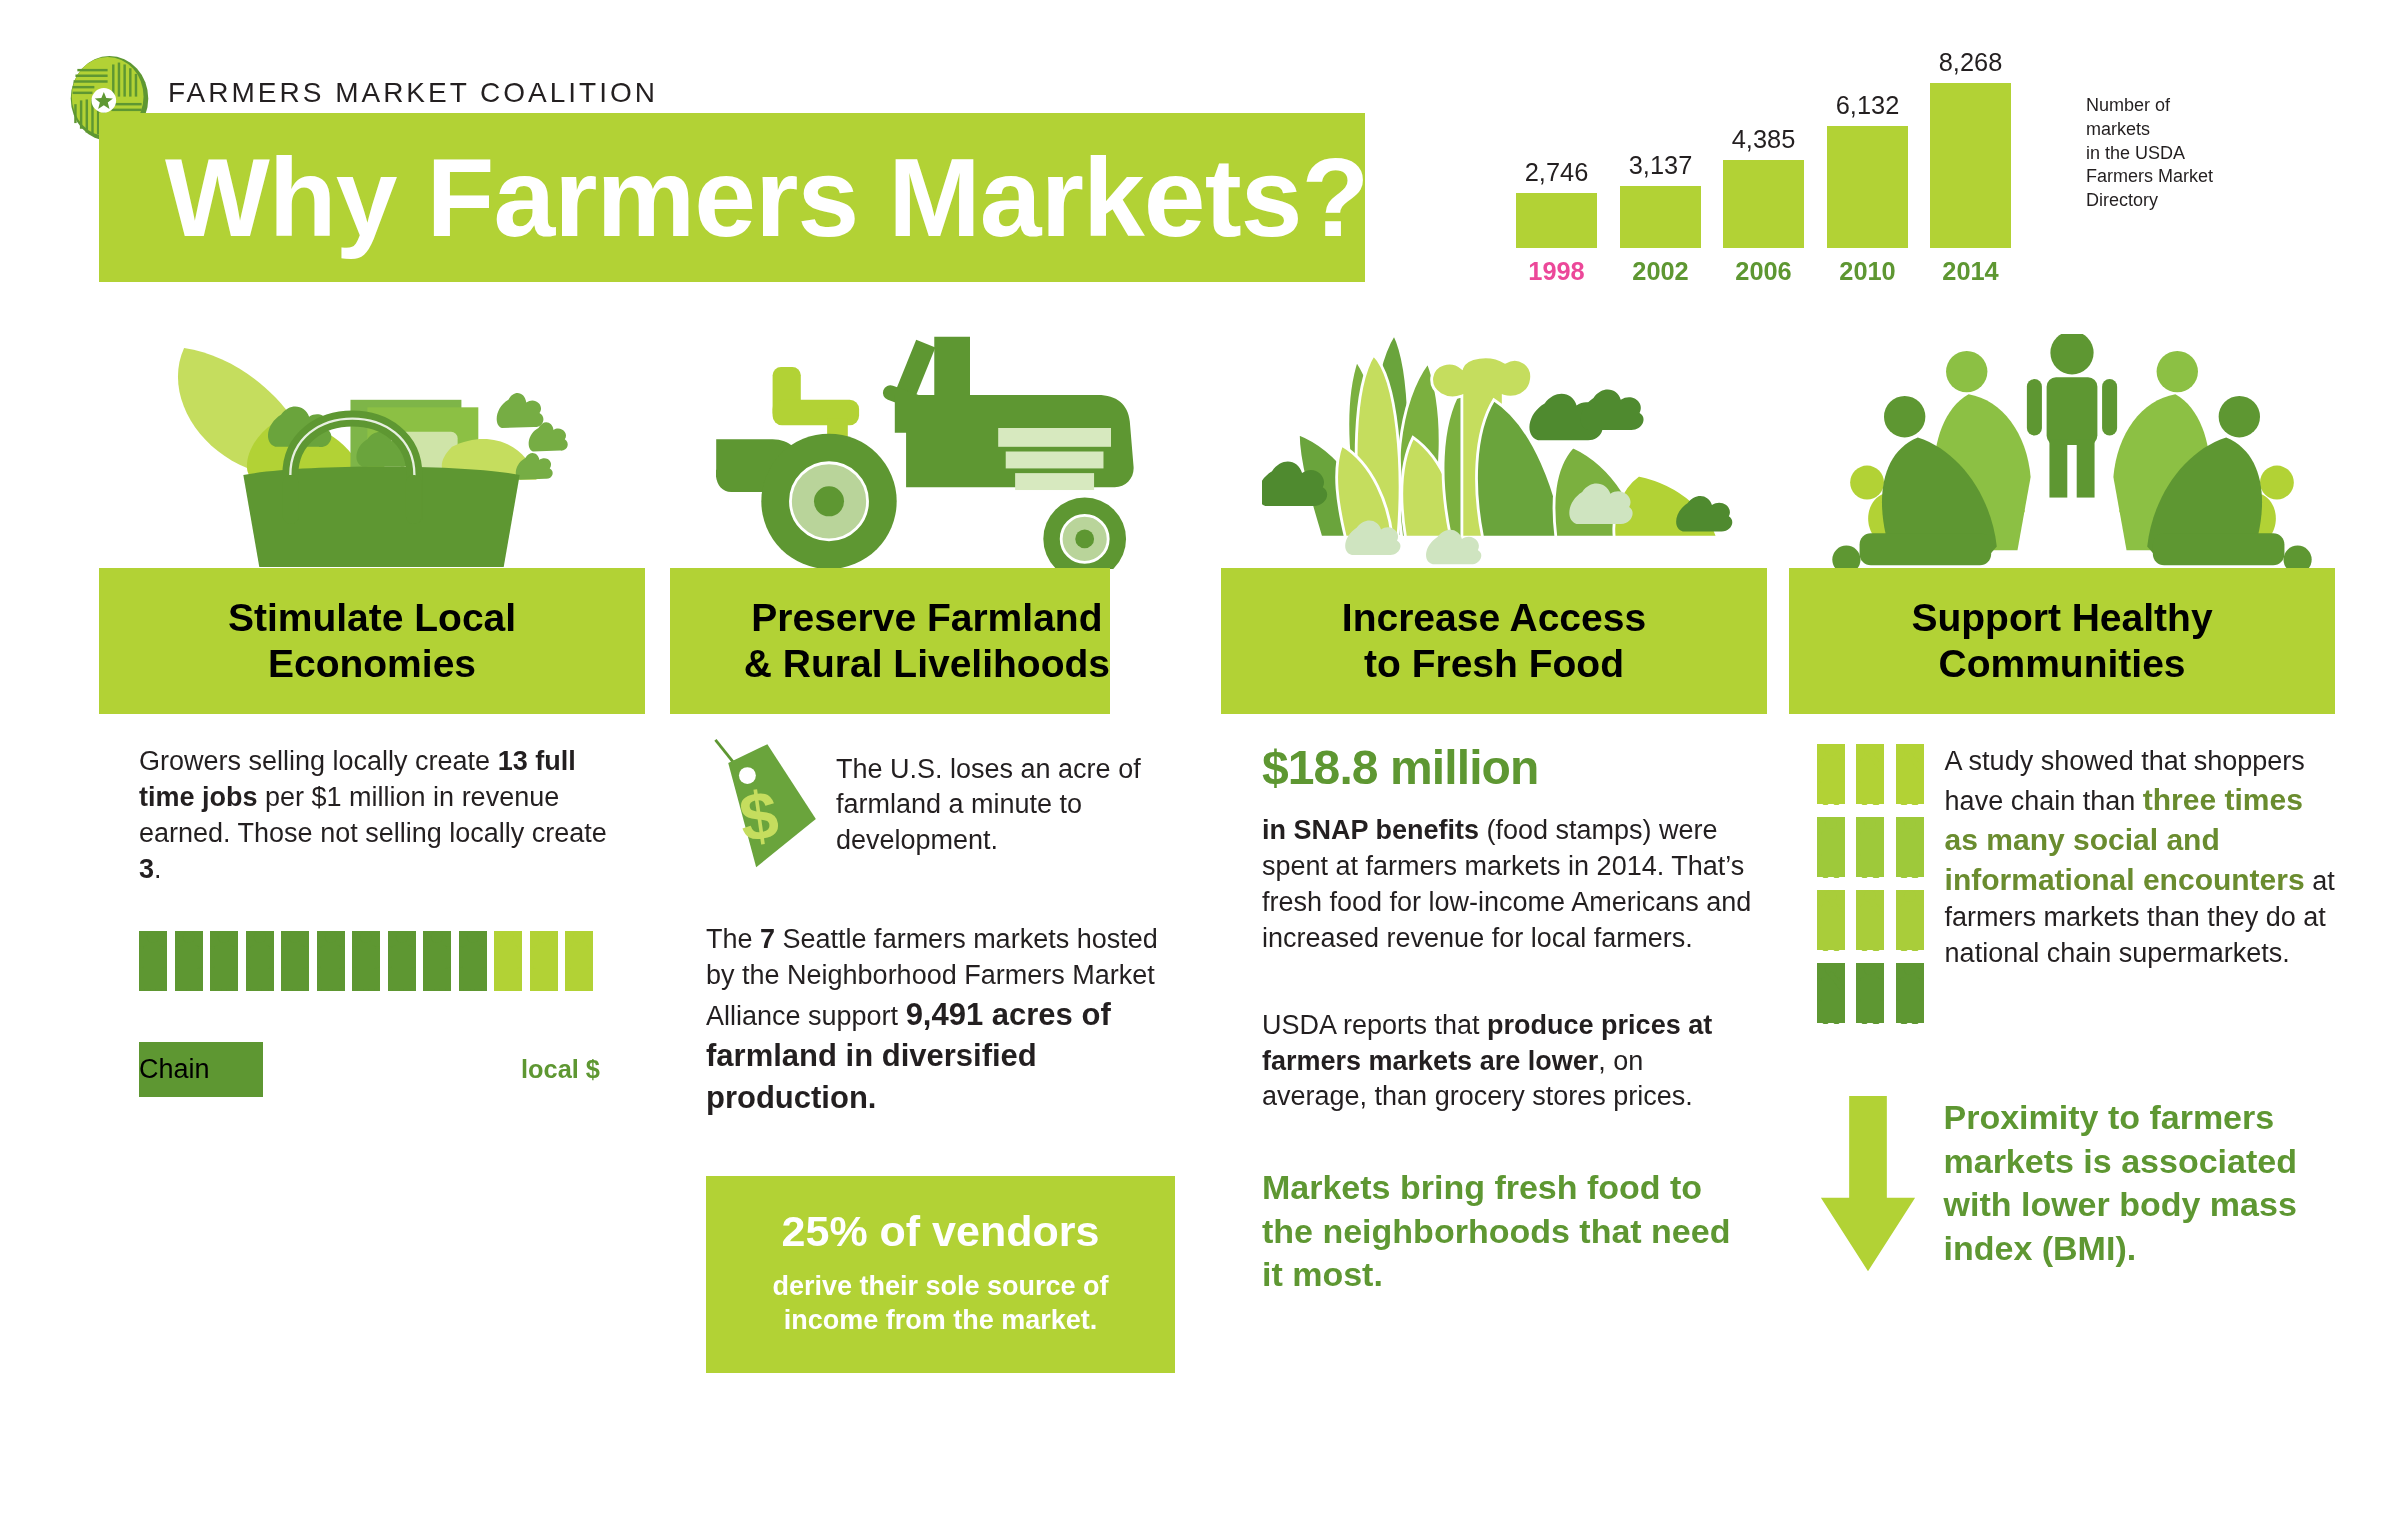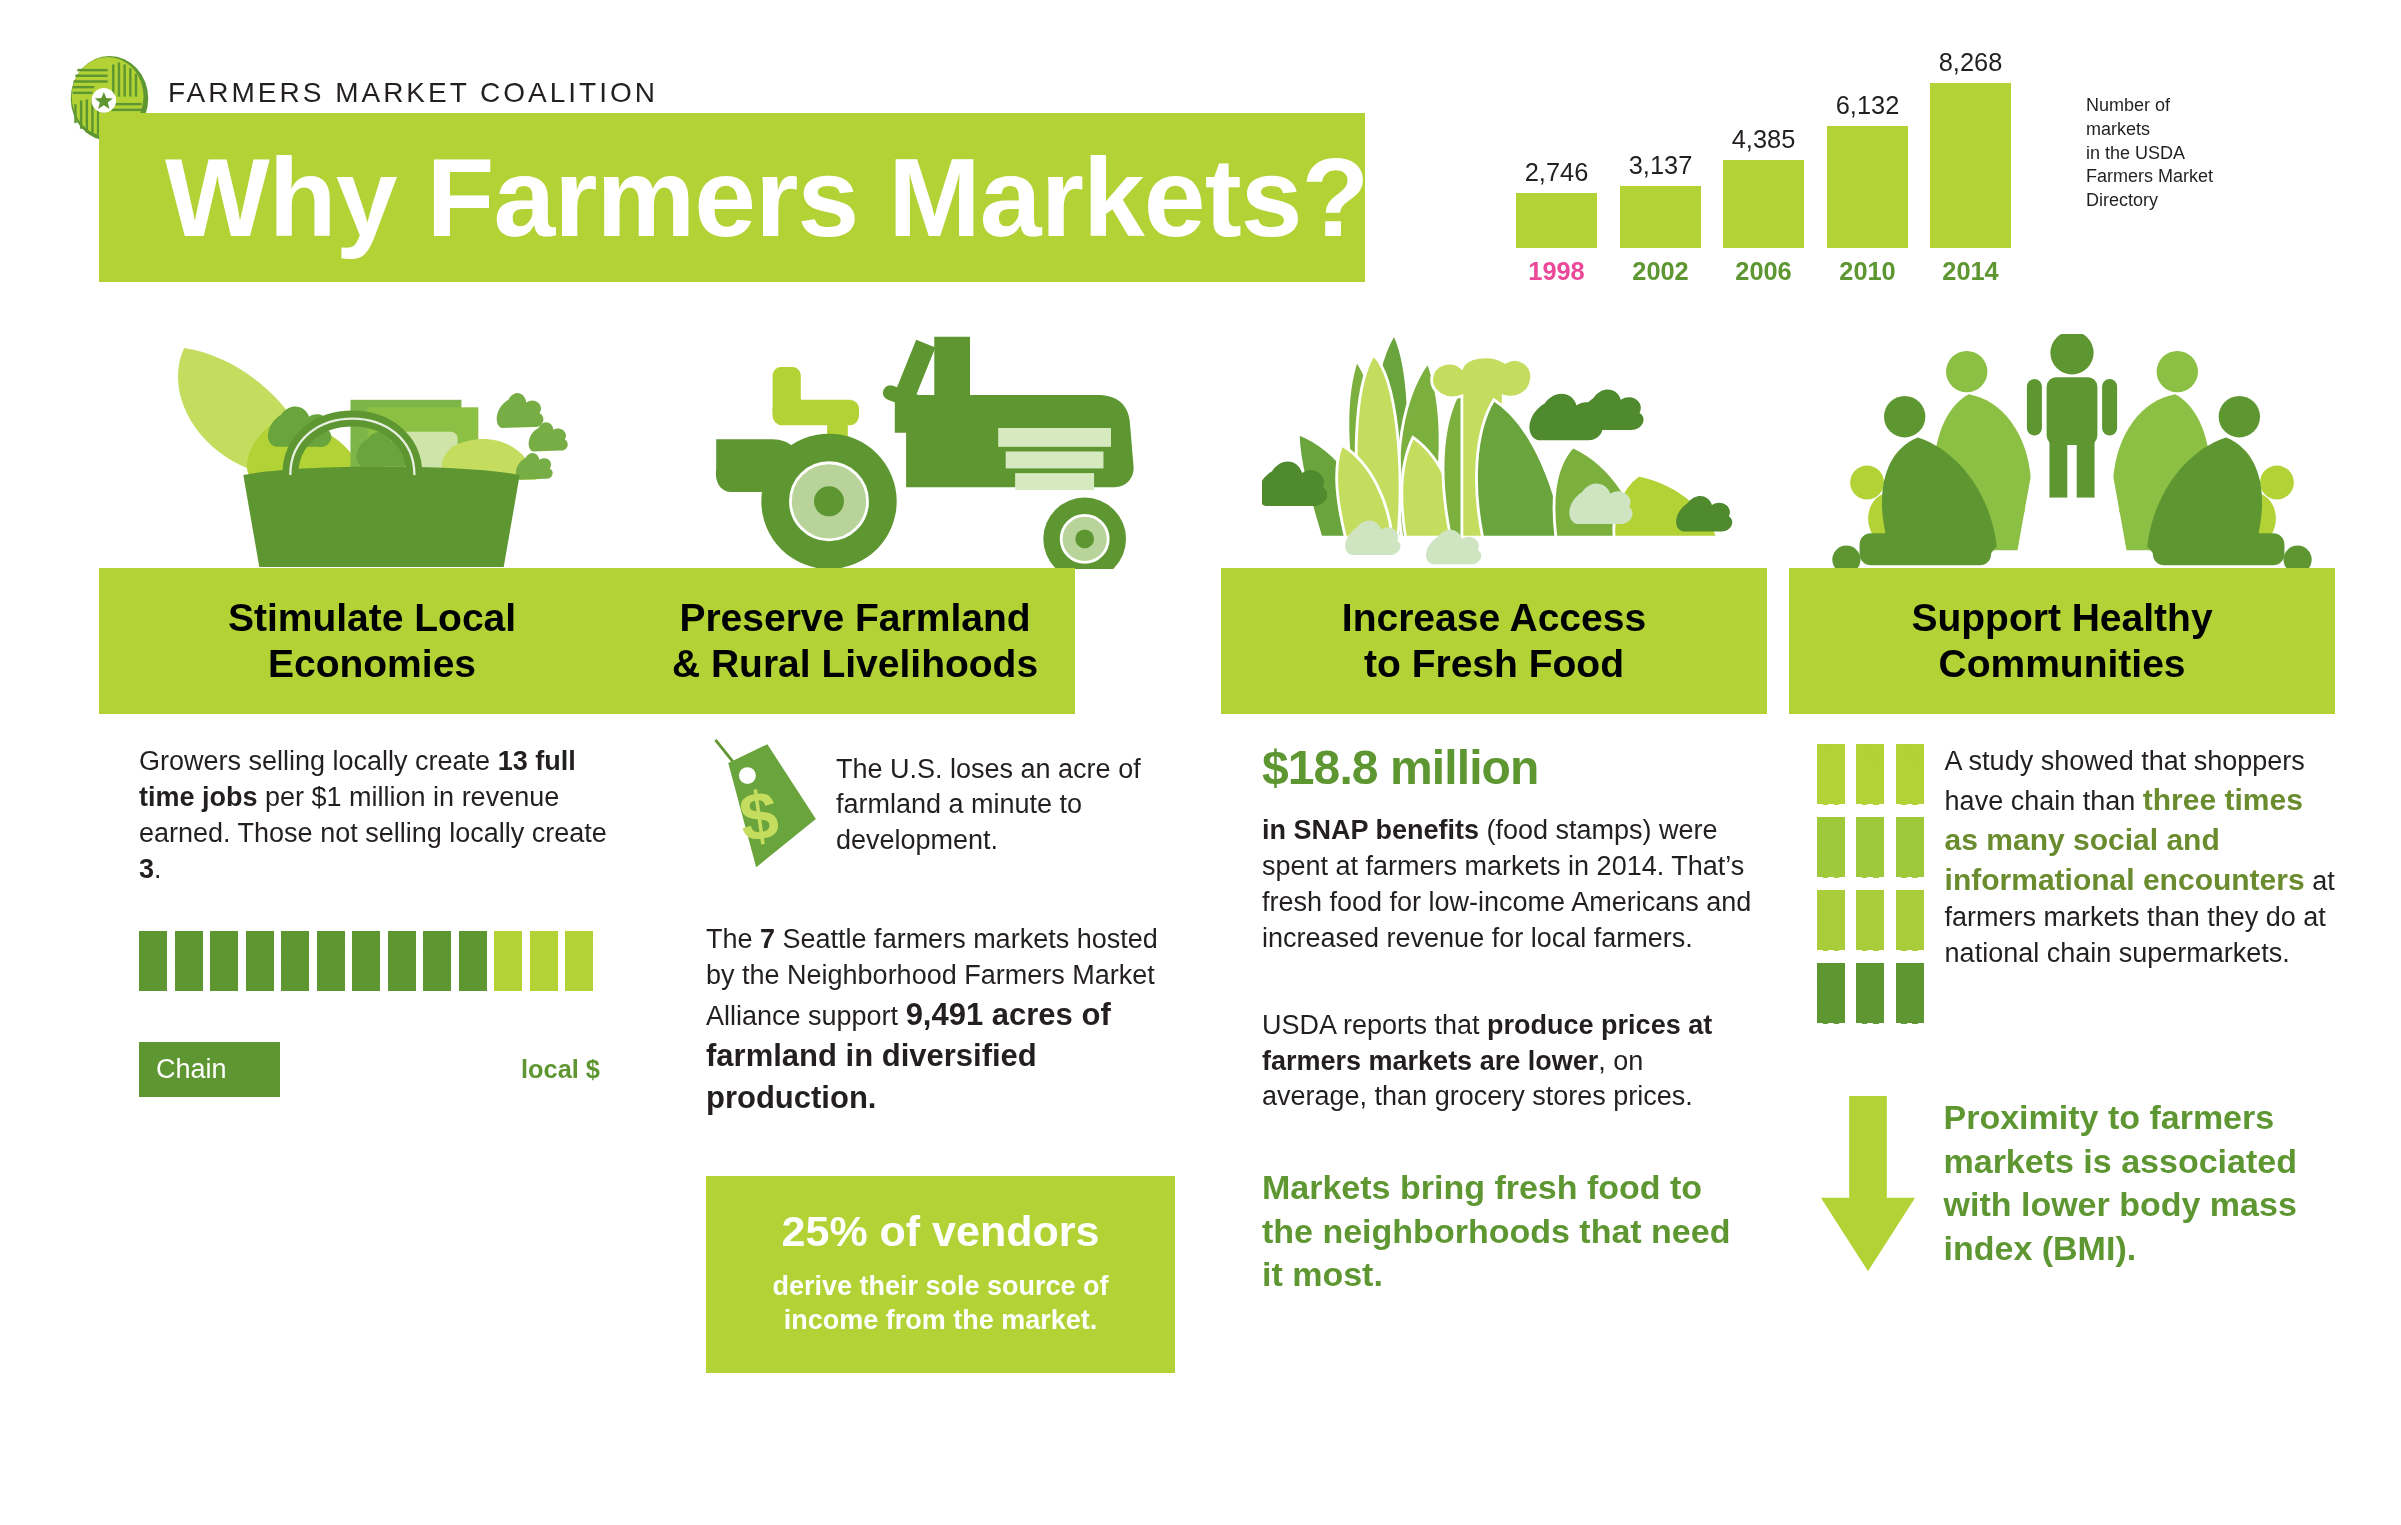--- a/index.html
+++ b/index.html
@@ -48,21 +48,21 @@
   .person{width:28px;height:60px;position:relative;display:inline-block;}
   .person .head{position:absolute;left:50%;transform:translateX(-50%);top:0;width:12.2px;height:12.2px;border-radius:50%;background:inherit;}
   .person .body{position:absolute;left:50%;transform:translateX(-50%);top:14px;width:21px;height:24.5px;border-radius:4.7px 4.7px 1.9px 1.9px;background:inherit;}
   .person .larm{position:absolute;left:0;top:15px;width:4.7px;height:22.6px;border-radius:2.8px;background:inherit;}
   .person .rarm{position:absolute;right:0;top:15px;width:4.7px;height:22.6px;border-radius:2.8px;background:inherit;}
   .person .lleg{position:absolute;left:4.7px;top:38px;width:7.5px;height:22.6px;border-radius:0 0 2.8px 2.8px;background:inherit;}
   .person .rleg{position:absolute;right:4.7px;top:38px;width:7.5px;height:22.6px;border-radius:0 0 2.8px 2.8px;background:inherit;}
   .person.wave .rarm{top:4.7px;height:21px;transform:rotate(-38deg);transform-origin:bottom center;}
 
   
-  .cl-bar{position:relative;display:flex;align-items:center;padding-left:17px;color:#ffffff;
+  .cl-bar{position:relative;display:flex;align-items:center;color:#000000;
           font-size:27px;background:#5e9732;}
   #local-dollar{position:absolute;font-size:25.4px;font-weight:bold;color:#5e9732;}
 
   
   .callout{background:#b2d235;color:#fff;text-align:center;}
   .callout .big{font-size:43px;font-weight:bold;line-height:1.1;}
   .callout .small{font-size:27px;font-weight:bold;line-height:1.24;}
 
   .bignum{font-size:48px;font-weight:bold;color:#5e9732;line-height:1;letter-spacing:-0.9px;}
   .greentext{color:#5e9732;font-weight:bold;}
@@ -245,21 +245,21 @@
       <rect x="346" y="212" width="140" height="34" rx="12"></rect>
       <circle cx="20" cy="240" r="15"></circle>
         <circle cx="500" cy="240" r="15"></circle>
     </g>
   </svg>
 </div>
 
 <div class="sec-bar" style="left:99px;width:546px;">
     <span>Stimulate Local<br>Economies</span>
   </div>
-<div class="sec-bar" style="left:635px;width:440px;">
+<div class="sec-bar" style="left:670px;width:440px;justify-content:flex-end;">
     <span>Preserve Farmland<br>&amp; Rural Livelihoods</span>
   </div>
 <div class="sec-bar" style="left:1221px;width:546px;">
     <span>Increase Access<br>to Fresh Food</span>
   </div>
 <div class="sec-bar" style="left:1789px;width:546px;">
     <span>Support Healthy<br>Communities</span>
   </div>
 
 <div class="col" style="left:139px;width:480px;">

